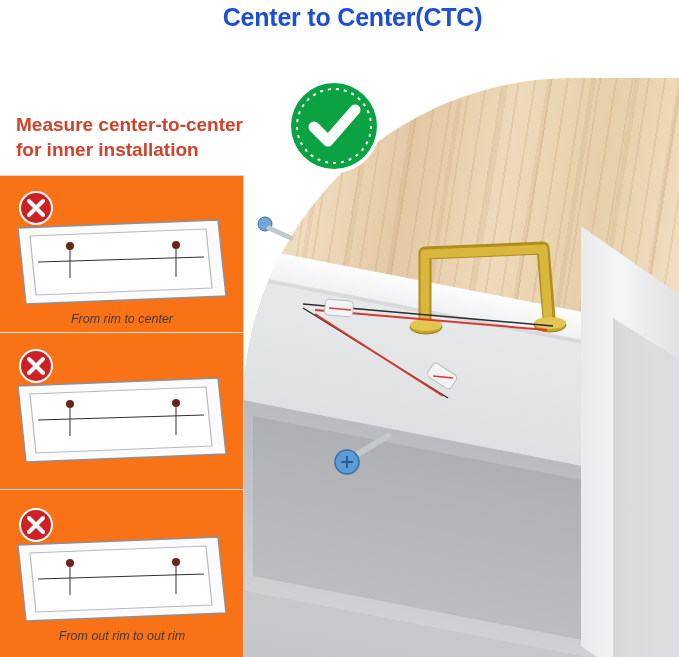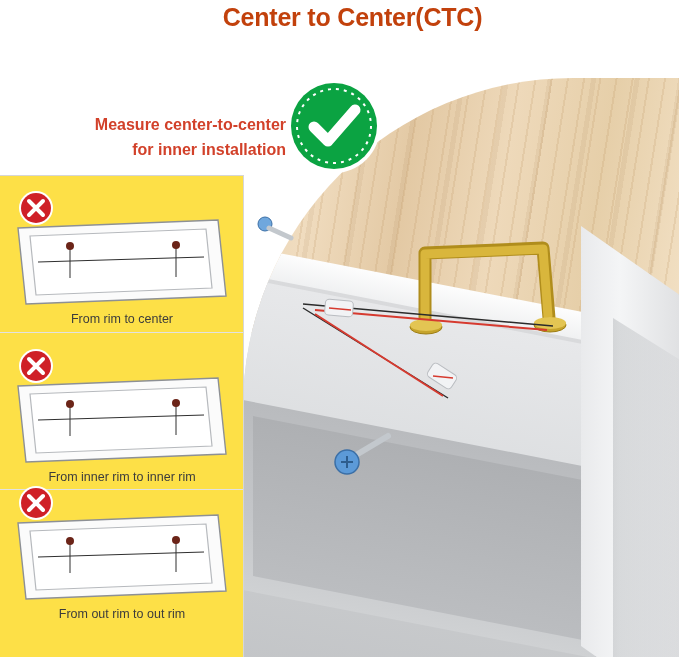--- a/index.html
+++ b/index.html
@@ -23,21 +23,21 @@
     position: absolute;
     top: 2px;
     left: 0;
     width: 679px;
     text-align: center;
     z-index: 40;
   }
   .title-line {
     font-size: 25px;
     font-weight: bold;
-    color: #c2410c;
+    color: #1d4ed8;
     letter-spacing: -0.2px;
     line-height: 30px;
     white-space: nowrap;
     margin-left: 26px;
   }
 
   
   .photo-clip {
     position: absolute;
     left: 0;
@@ -171,48 +171,48 @@
 
   
   .measure-note {
     position: absolute;
     left: 16px;
     top: 112px;
     width: 270px;
     z-index: 50;
   }
   .measure-note div {
-    font-size: 16px;
+    font-size: 19px;
     font-weight: bold;
     color: #d2412a;
     line-height: 25px;
     white-space: nowrap;
-    text-align: right;
   }
 
   
   .left-panel {
     position: absolute;
     left: 0;
     top: 175px;
     width: 243px;
     height: 482px;
-    background: #fde047;
+    background: #f97316;
     border-top: 1px solid #d6d6d6;
     border-right: 1px solid #d6d6d6;
     z-index: 30;
+    font-style: italic;
   }
   .example {
     position: absolute;
     left: 8px;
     width: 228px;
   }
   .ex1 { top: 22px; }
   .ex2 { top: 180px; }
-  .ex3 { top: 317px; }
+  .ex3 { top: 339px; }
   .ex-caption {
     text-align: center;
     font-size: 12.5px;
     color: #3c3c3c;
     margin-top: 4px;
   }
   .x-badge {
     position: absolute;
     left: 10px;
     top: -8px;
@@ -336,21 +336,20 @@
         <line x1="62" y1="48" x2="62" y2="80" stroke="#2f2f2f" stroke-width="1"></line>
         <line x1="168" y1="47" x2="168" y2="79" stroke="#2f2f2f" stroke-width="1"></line>
         <circle cx="62" cy="48" r="4" fill="#6b2418"></circle>
         <circle cx="168" cy="47" r="4" fill="#6b2418"></circle>
       </svg>
       <svg class="x-badge" viewBox="0 0 36 36">
         <circle cx="18" cy="18" r="17" fill="#ffffff"></circle>
         <circle cx="18" cy="18" r="15" fill="#cf2027"></circle>
         <path d="M11 11 L25 25 M25 11 L11 25" stroke="#ffffff" stroke-width="4" stroke-linecap="round"></path>
       </svg>
-      <div class="ex-caption">From inner rim to inner rim</div>
     </div>
 
     <div class="example ex3">
       <svg class="ex-svg" width="228" height="110" viewBox="0 0 228 110">
         <polygon points="10,30 210,22 218,98 18,106" fill="#fbfbfb" stroke="#8d9095" stroke-width="1.4"></polygon>
         <polygon points="22,38 198,31 204,90 28,97" fill="#ffffff" stroke="#b6b9bd" stroke-width="1.2"></polygon>
         <line x1="30" y1="64" x2="196" y2="59" stroke="#2f2f2f" stroke-width="1"></line>
         <line x1="62" y1="48" x2="62" y2="80" stroke="#2f2f2f" stroke-width="1"></line>
         <line x1="168" y1="47" x2="168" y2="79" stroke="#2f2f2f" stroke-width="1"></line>
         <circle cx="62" cy="48" r="4" fill="#6b2418"></circle>

